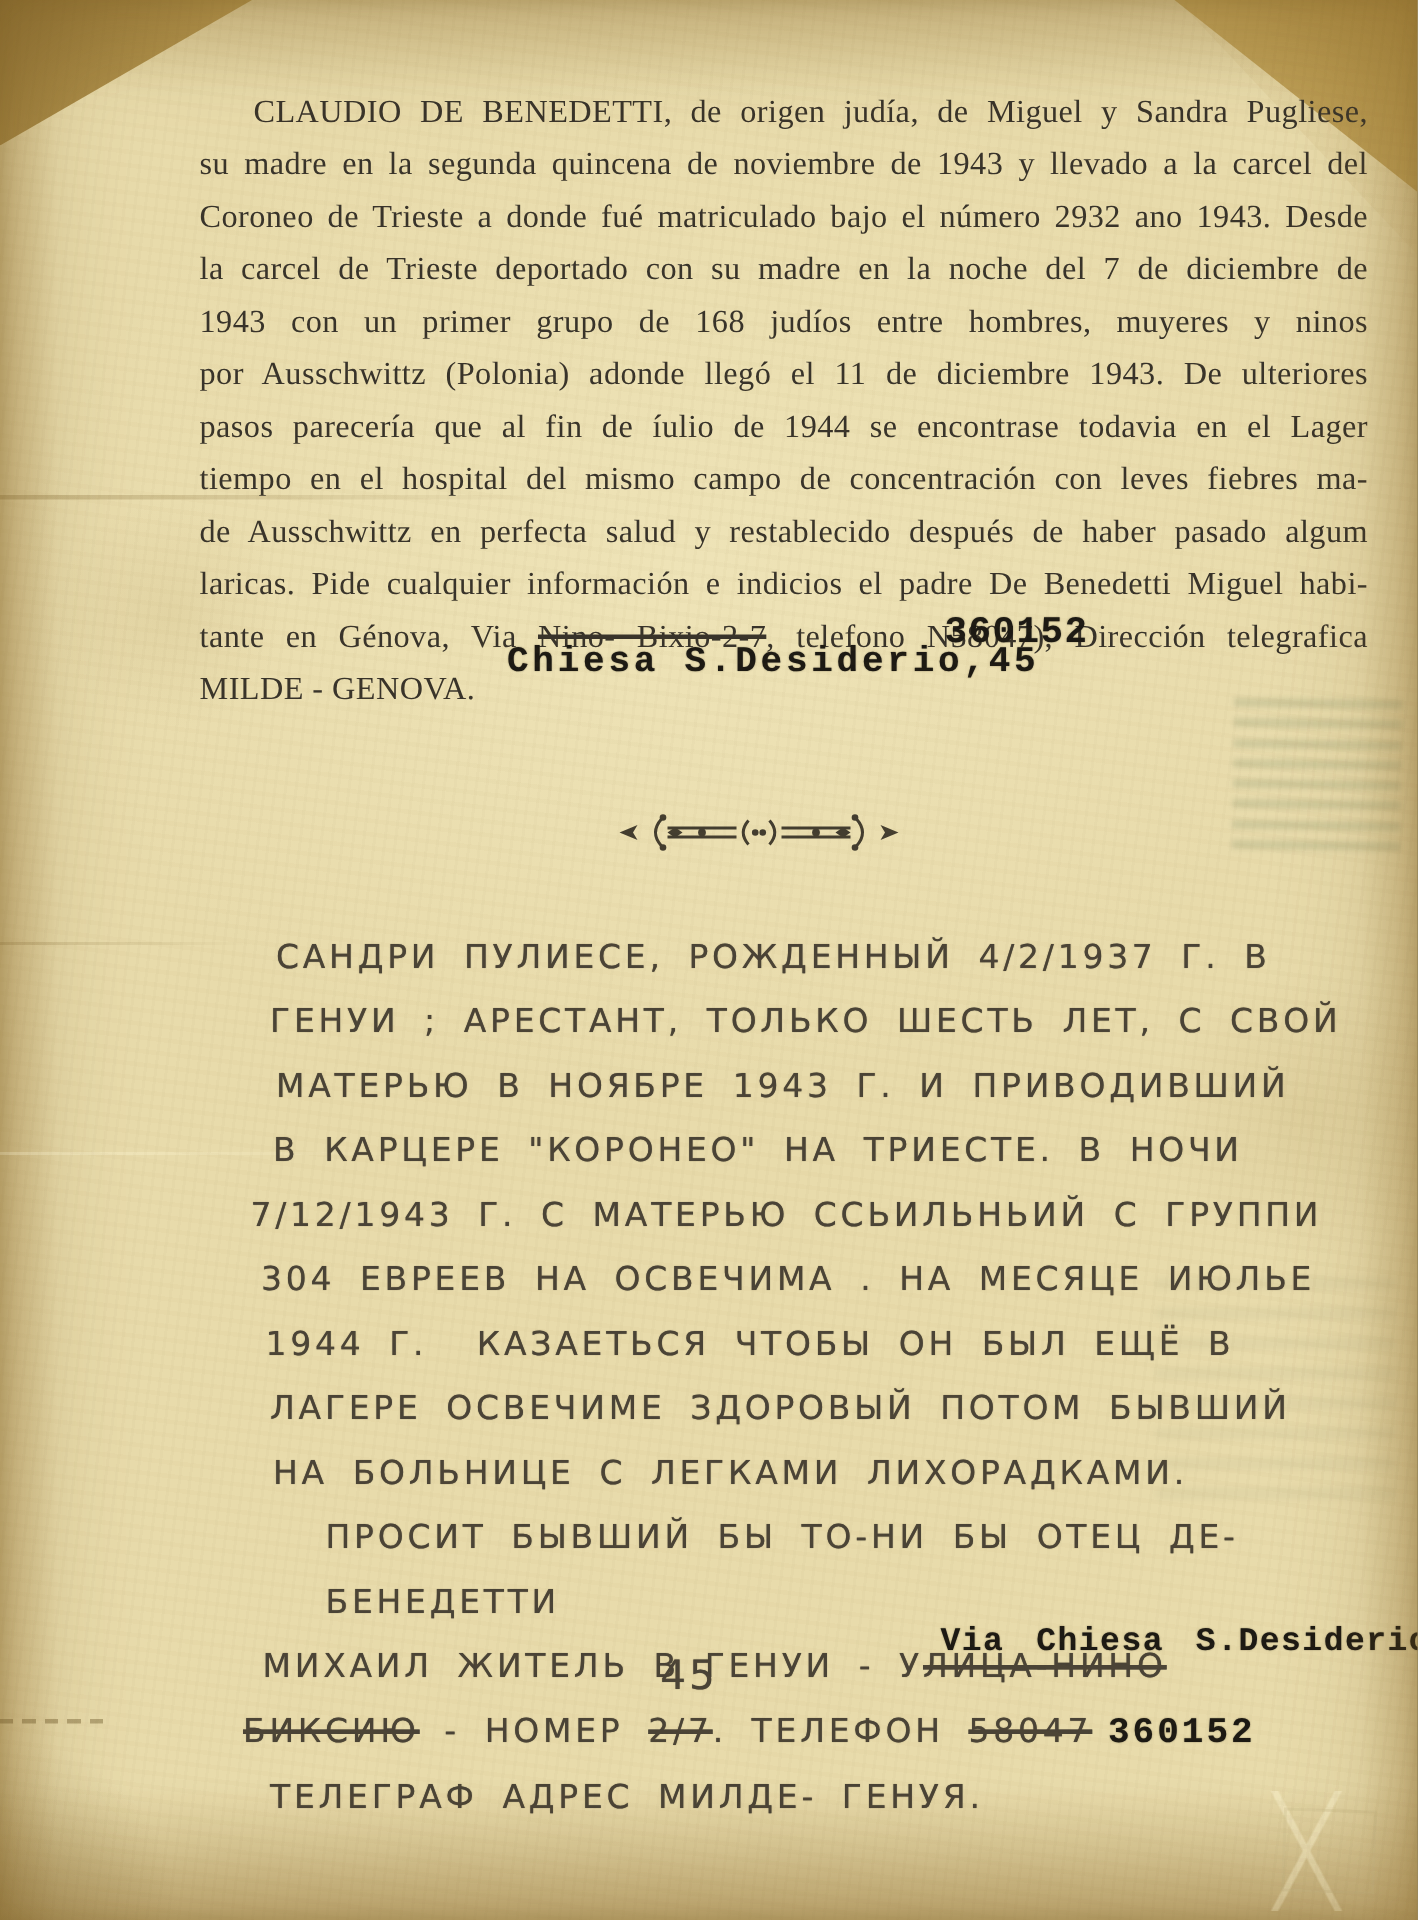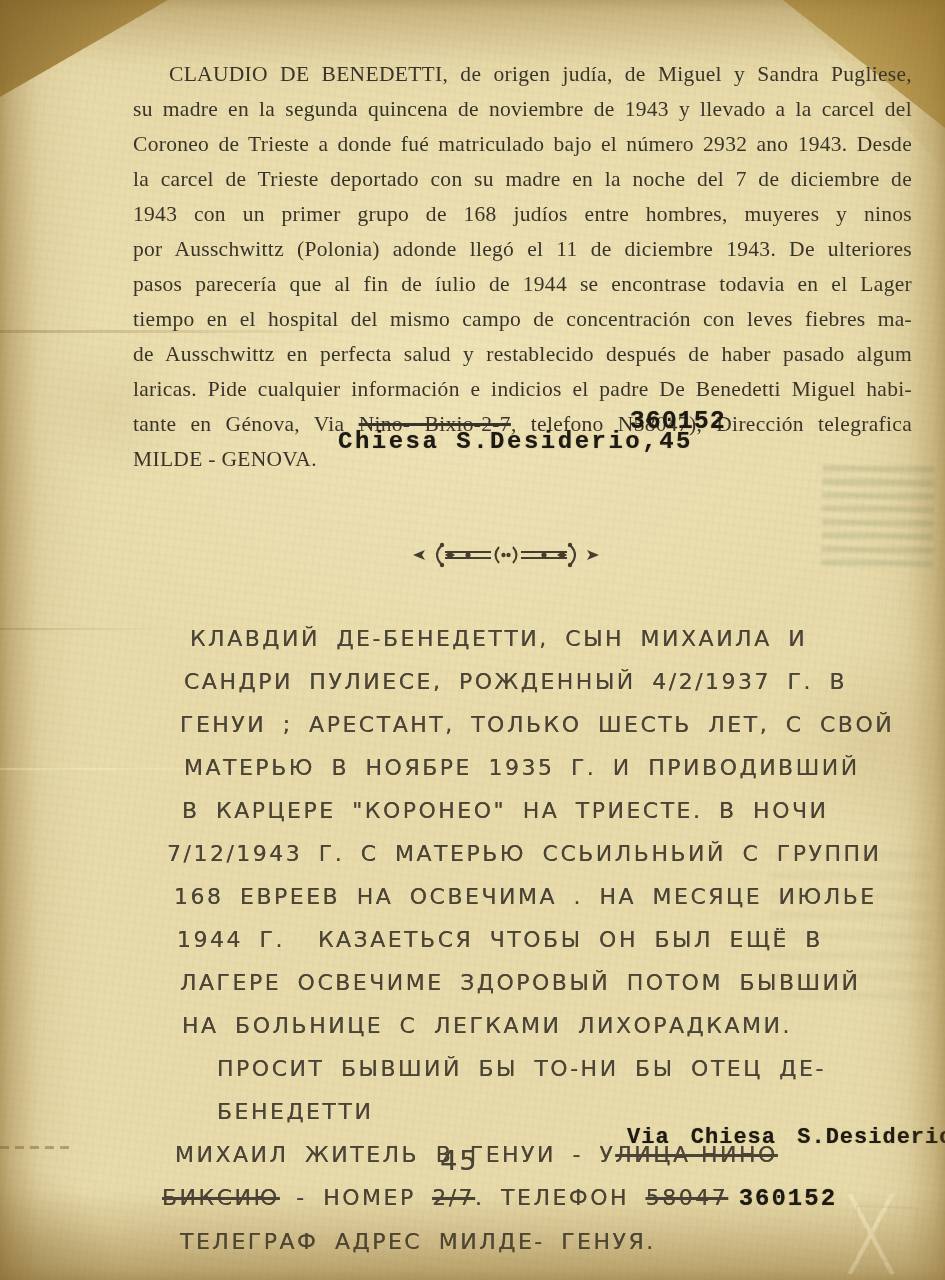--- a/index.html
+++ b/index.html
@@ -136,27 +136,26 @@
         <circle cx="31" cy="24" r="2.2"></circle>
         <circle cx="159" cy="4" r="2.2"></circle>
         <circle cx="159" cy="24" r="2.2"></circle>
         <path d="M34 14 L39 10.5 L44 14 L39 17.5 Z"></path>
         <path d="M156 14 L151 10.5 L146 14 L151 17.5 Z"></path>
       </g>
     </svg>
   </div>
 
   <div class="russian">
-    <div class="rline" style="margin-left:28px">КЛАВДИЙ ДЕ-БЕНЕДЕТТИ, СЫН МИХАИЛА И</div>
     <div class="rline" style="margin-left:22px">САНДРИ ПУЛИЕСЕ, РОЖДЕННЫЙ 4/2/1937 Г. В</div>
     <div class="rline" style="margin-left:18px">ГЕНУИ ; АРЕСТАНТ, ТОЛЬКО ШЕСТЬ ЛЕТ, С СВОЙ</div>
-    <div class="rline" style="margin-left:22px">МАТЕРЬЮ В НОЯБРЕ 1935 Г. И ПРИВОДИВШИЙ</div>
+    <div class="rline" style="margin-left:22px">МАТЕРЬЮ В НОЯБРЕ 1943 Г. И ПРИВОДИВШИЙ</div>
     <div class="rline" style="margin-left:20px">В КАРЦЕРЕ "КОРОНЕО" НА ТРИЕСТЕ. В НОЧИ</div>
     <div class="rline" style="margin-left:5px">7/12/1943 Г. С МАТЕРЬЮ ССЬИЛЬНЬИЙ С ГРУППИ</div>
-    <div class="rline" style="margin-left:12px">168 ЕВРЕЕВ НА ОСВЕЧИМА . НА МЕСЯЦЕ ИЮЛЬЕ</div>
+    <div class="rline" style="margin-left:12px">304 ЕВРЕЕВ НА ОСВЕЧИМА . НА МЕСЯЦЕ ИЮЛЬЕ</div>
     <div class="rline" style="margin-left:15px">1944 Г.  КАЗАЕТЬСЯ ЧТОБЫ ОН БЫЛ ЕЩЁ В</div>
     <div class="rline" style="margin-left:18px">ЛАГЕРЕ ОСВЕЧИМЕ ЗДОРОВЫЙ ПОТОМ БЫВШИЙ</div>
     <div class="rline" style="margin-left:20px">НА БОЛЬНИЦЕ С ЛЕГКАМИ ЛИХОРАДКАМИ.</div>
     <div class="rline" style="margin-left:55px">ПРОСИТ БЫВШИЙ БЫ ТО-НИ БЫ ОТЕЦ ДЕ-БЕНЕДЕТТИ</div>
     <div class="rline" style="margin-left:13px"><span>МИХАИЛ ЖИТЕЛЬ В ГЕНУИ - У</span><span class="struck-hand">ЛИЦА-НИНО</span><span class="typed ru-typed-overlay">Via Chiesa S.Desiderio</span></div>
     <div class="rline"><span class="struck-hand">БИКСИЮ</span><span> - НОМЕР </span><span class="num-wrap"><span class="struck-hand">2/7</span><span class="above45">45</span></span><span>. ТЕЛЕФОН </span><span class="struck-hand">58047</span><span> </span><span class="typed ru-typed-inline">360152</span></div>
     <div class="rline" style="margin-left:18px">ТЕЛЕГРАФ АДРЕС МИЛДЕ- ГЕНУЯ.</div>
   </div>
 
   <div class="fold-br"></div>

